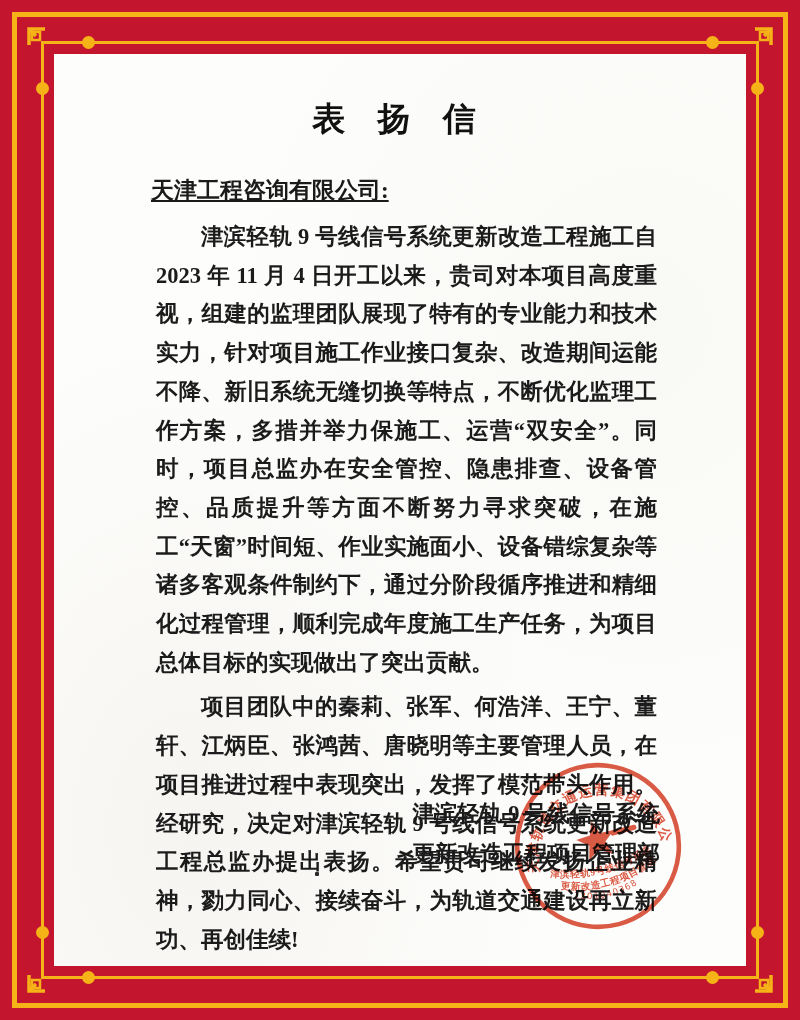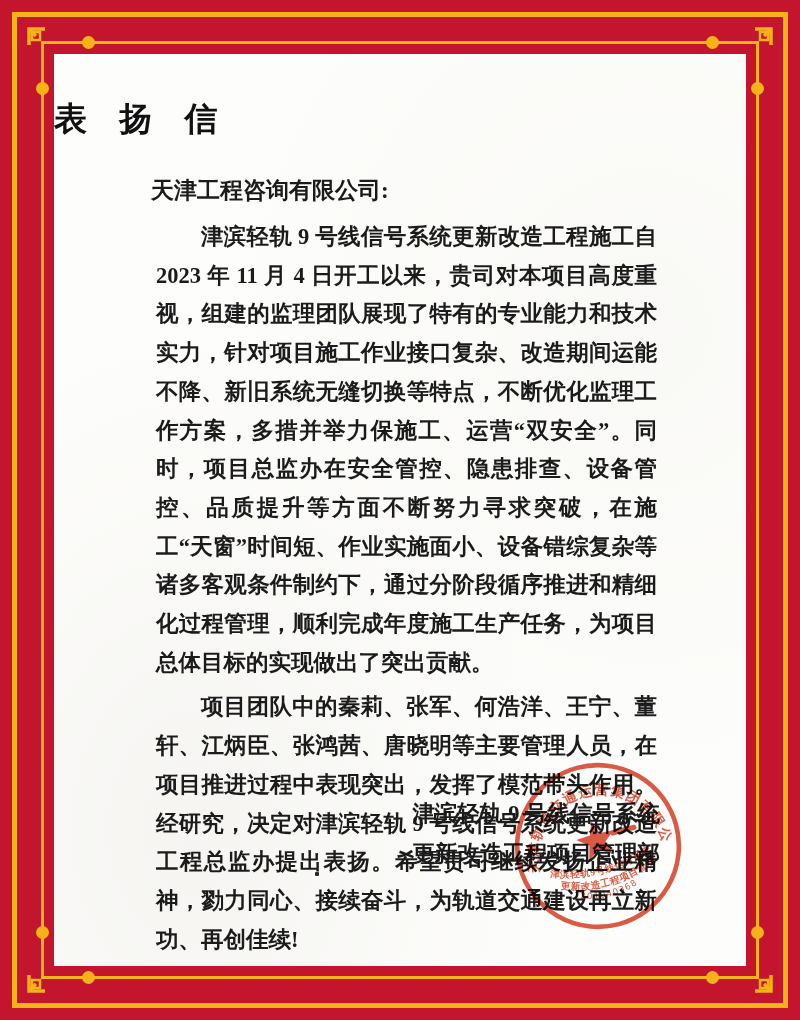--- a/index.html
+++ b/index.html
@@ -31,26 +31,26 @@
   .paper{
     position:absolute;left:54px;top:54px;width:692px;height:912px;
     background:
       radial-gradient(ellipse at 20% 85%, rgba(180,170,160,.10), rgba(0,0,0,0) 45%),
       radial-gradient(ellipse at 85% 30%, rgba(200,195,185,.08), rgba(0,0,0,0) 50%),
       #fdfdfb;
   }
   
   .title{
     position:absolute;left:54px;top:97px;width:692px;
-    text-align:left;font-size:33px;font-weight:bold;color:#111;
+    text-align:center;font-size:33px;font-weight:bold;color:#111;
     letter-spacing:12px;
   }
   .salutation{
     position:absolute;left:151px;top:175px;
-    font-size:23px;font-weight:bold;color:#1b1b1b;
+    font-size:23px;font-weight:bold;color:#1b1b1b;text-decoration:underline;
   }
   .body-text{
     position:absolute;left:150px;top:212px;width:513px;
     font-size:22.5px;line-height:38.7px;font-weight:bold;color:#1b1b1b;
     text-align:justify;text-justify:inter-character;
   }
   .body-text p{margin:6px;text-indent:2em;}
   .signature{
     position:absolute;right:140px;top:794px;width:420px;
     text-align:right;font-size:22.5px;line-height:39.5px;

